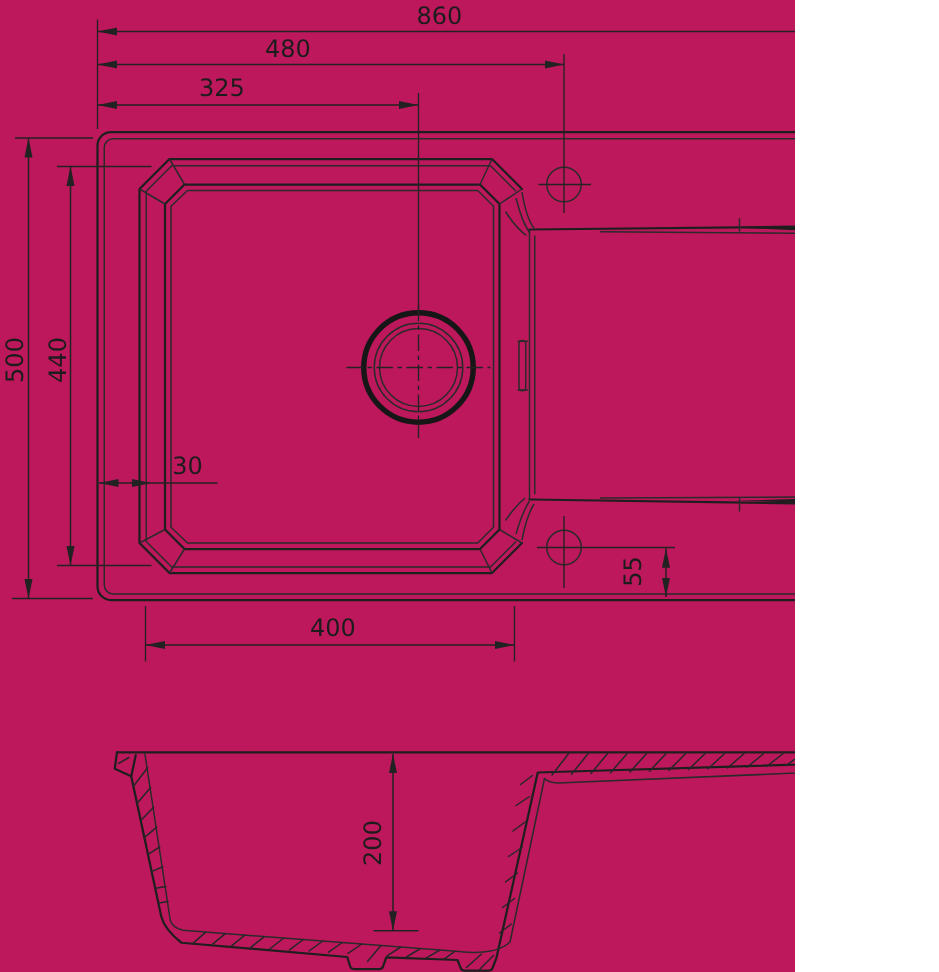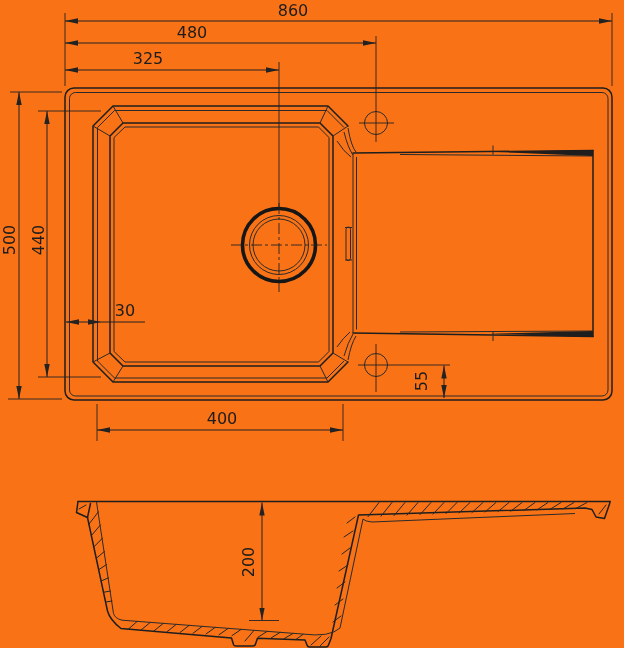--- a/index.html
+++ b/index.html
@@ -1,16 +1,16 @@
 <!DOCTYPE html>
 <html><head>
 <meta charset="utf-8">
 <style>
   html,body{margin:0;padding:0;background:#ffffff;}
-  .sheet{width:624px;height:648px;background:#f97316;position:relative;overflow:hidden;}
+  .sheet{width:530px;height:648px;background:#be185d;position:relative;overflow:hidden;}
   svg{display:block;}
   .ln-main{stroke:#1e1e1e;stroke-width:1.5;fill:none;stroke-linejoin:round;stroke-linecap:round;}
   .ln-sec{stroke:#2a2a2a;stroke-width:1;fill:none;stroke-linejoin:round;}
   .ln-dim{stroke:#222;stroke-width:1;fill:none;}
   .ln-ext{stroke:#222;stroke-width:0.9;fill:none;}
   .ln-center{stroke:#222;stroke-width:0.9;fill:none;stroke-dasharray:11 3 3 3;}
   .ln-hatch{stroke:#262626;stroke-width:1;fill:none;stroke-linecap:round;}
   .wedge{fill:#1e1e1e;stroke:none;}
   .dim-arrow{fill:#222;}
   .dim-text{font-family:"DejaVu Sans","Liberation Sans",sans-serif;font-size:16px;fill:#1c1c1c;}

